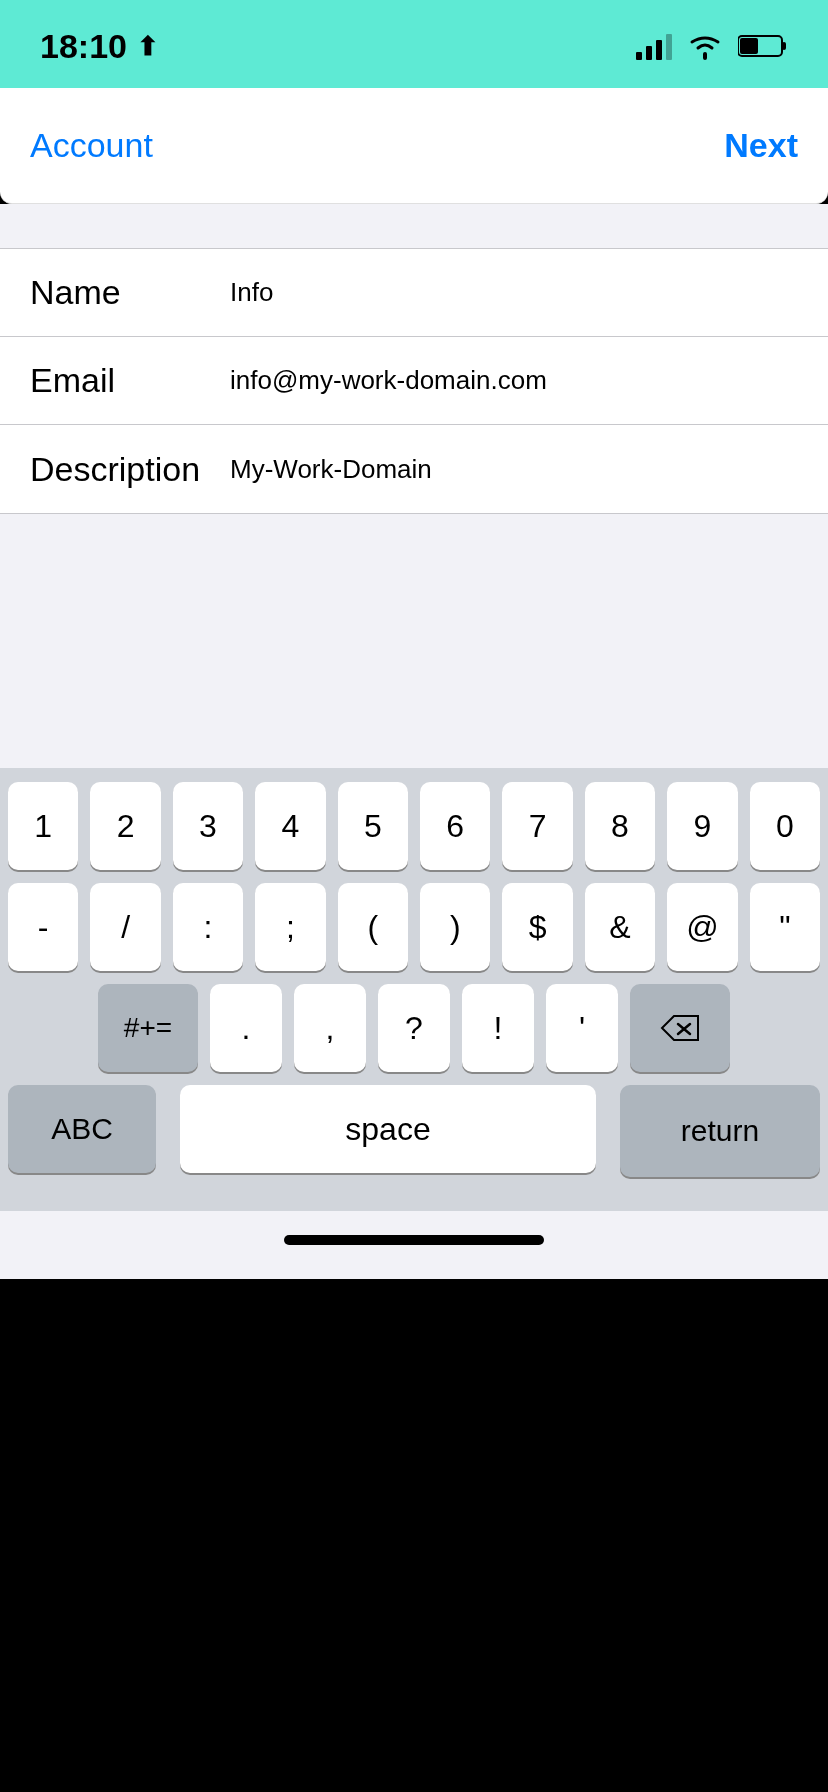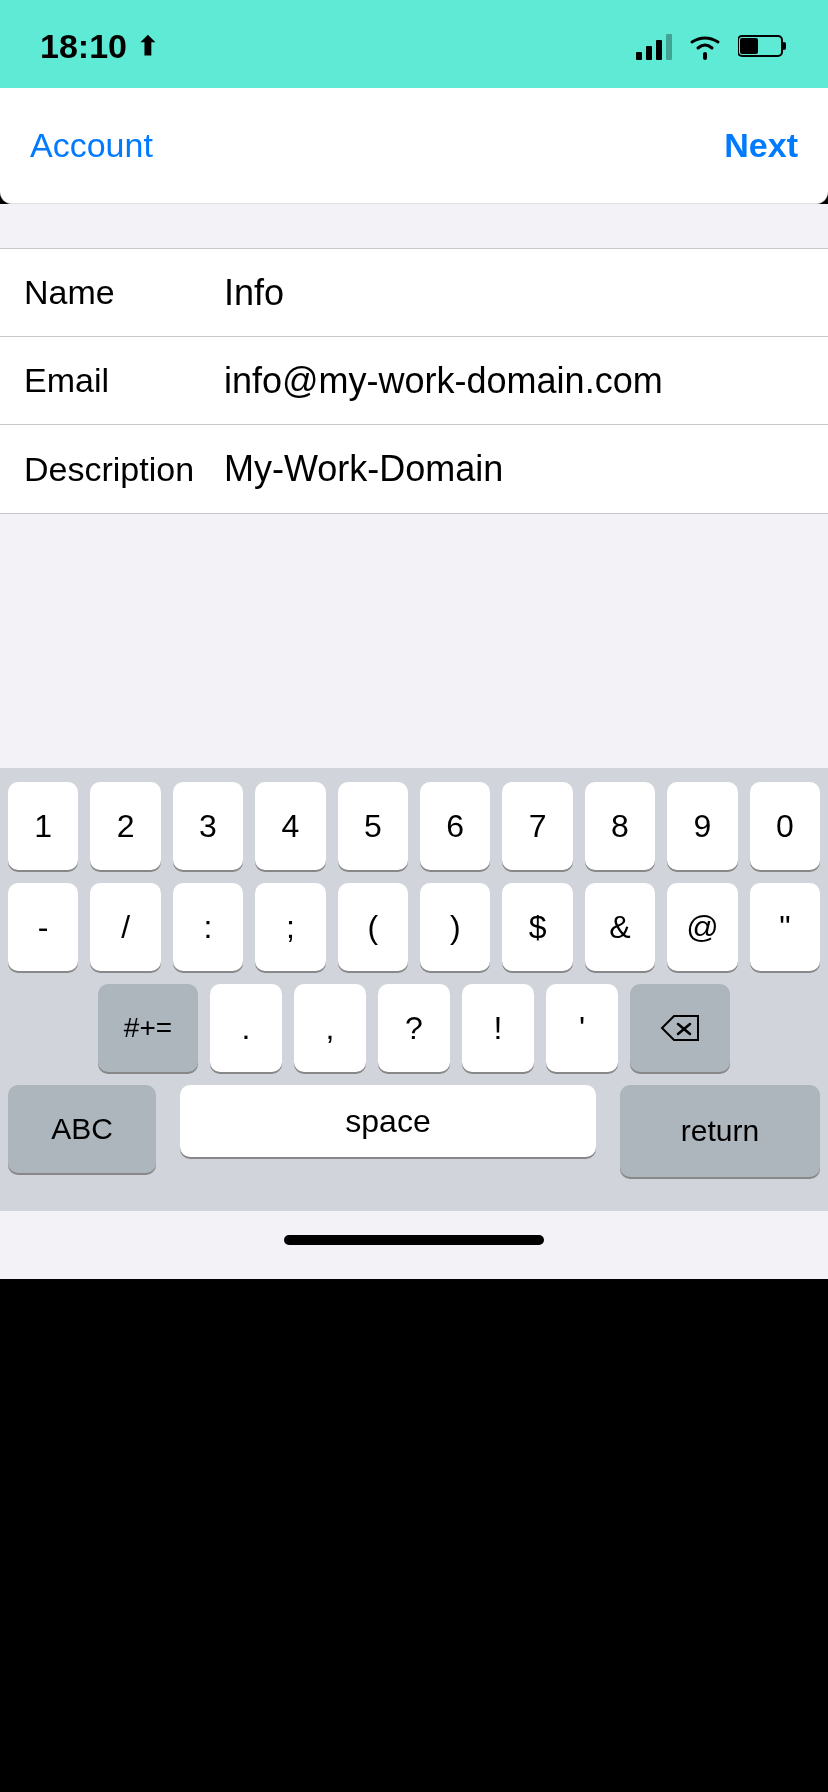--- a/index.html
+++ b/index.html
@@ -84,39 +84,39 @@
     
     .form-section {
       background: #fff;
       border-top: 1px solid #c8c8cc;
       border-bottom: 1px solid #c8c8cc;
     }
 
     .form-row {
       display: flex;
       align-items: center;
-      padding: 0 24px;
+      padding: 0 30px;
       min-height: 88px;
       border-bottom: 1px solid #c8c8cc;
       background: #fff;
     }
 
     .form-row:last-child {
       border-bottom: none;
     }
 
     .form-label {
       font-size: 34px;
       color: #000;
       width: 200px;
       flex-shrink: 0;
     }
 
     .form-value {
-      font-size: 36px;
+      font-size: 26px;
       color: #000;
       flex: 1;
     }
 
     .form-value.password {
       font-size: 28px;
       letter-spacing: 4px;
       display: flex;
       align-items: center;
     }
@@ -215,21 +215,21 @@
       display: flex;
       align-items: center;
       justify-content: center;
       font-size: 30px;
       color: #000;
       cursor: pointer;
     }
 
     .key-space {
       flex: 1;
-      height: 72px;
+      height: 88px;
       background: #fff;
       border-radius: 10px;
       box-shadow: 0 2px 0 #888;
       display: flex;
       align-items: center;
       justify-content: center;
       font-size: 32px;
       color: #000;
       cursor: pointer;
     }

